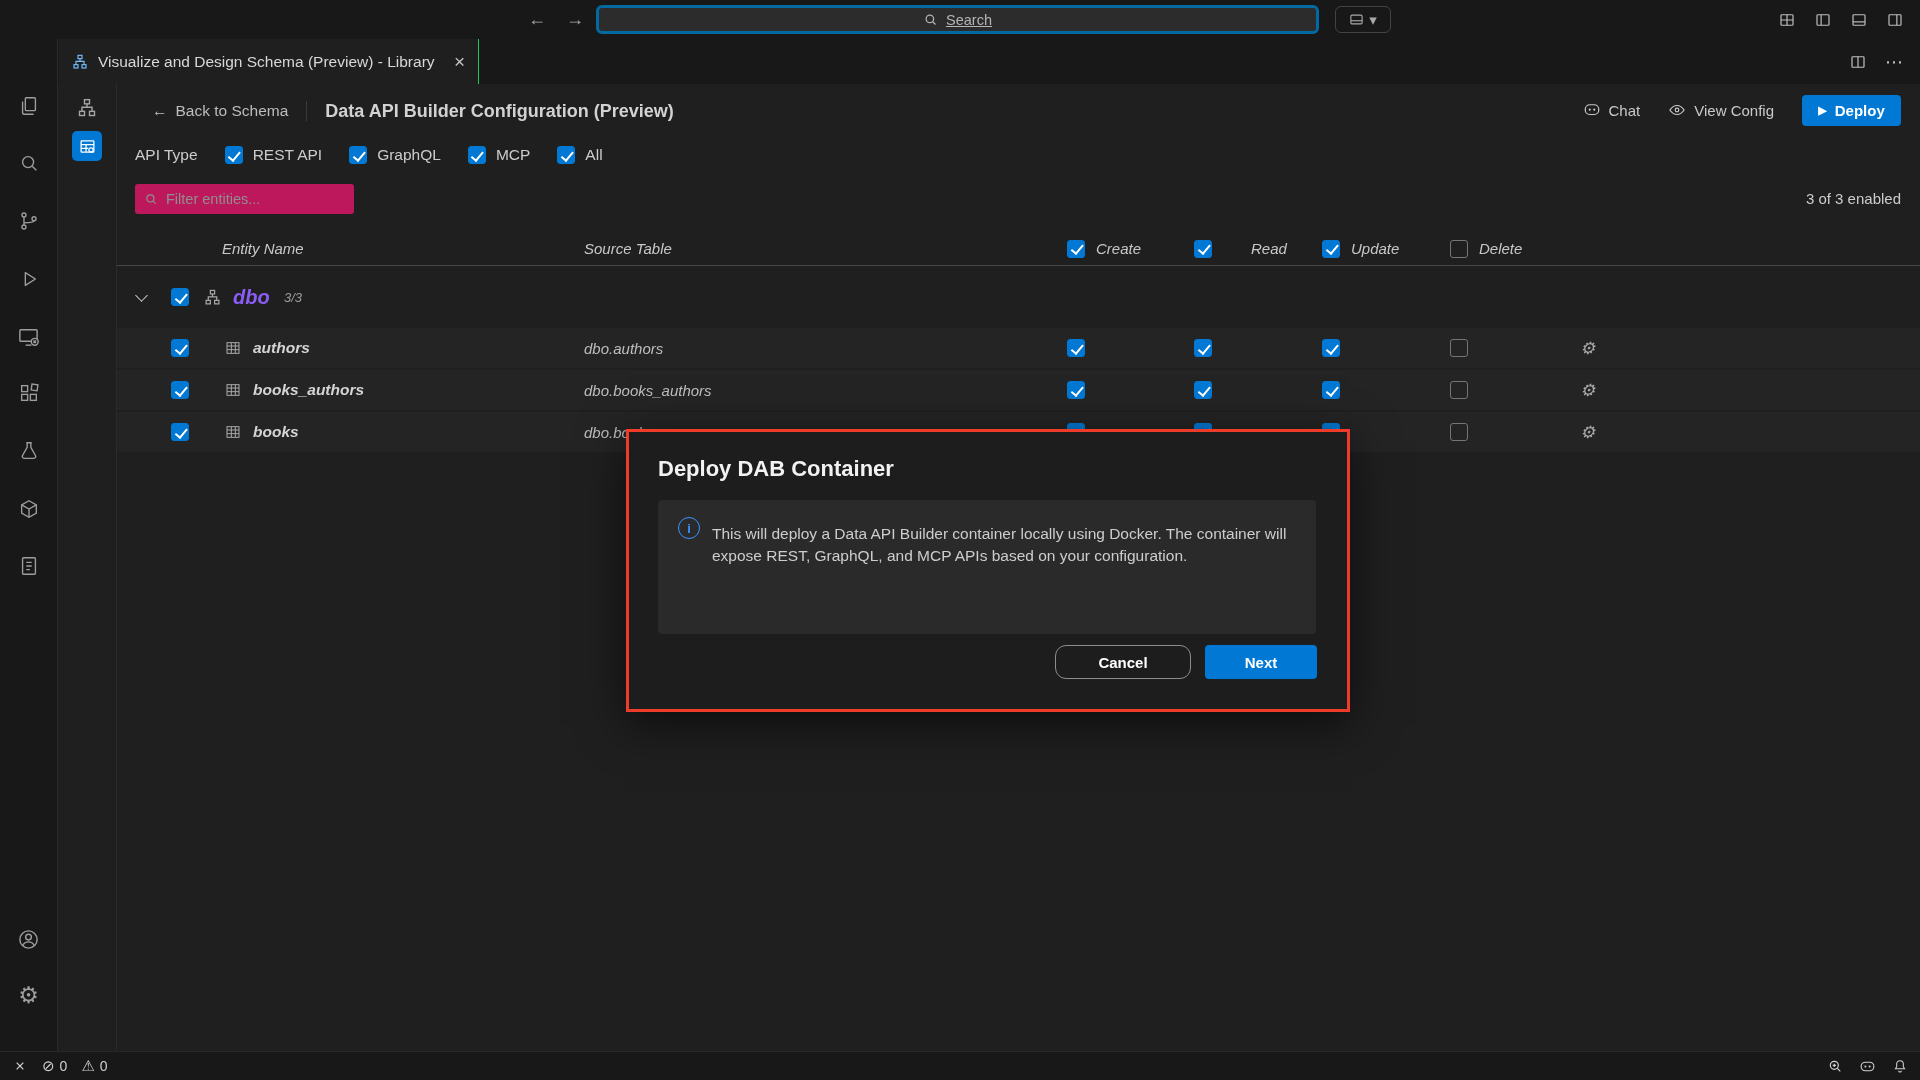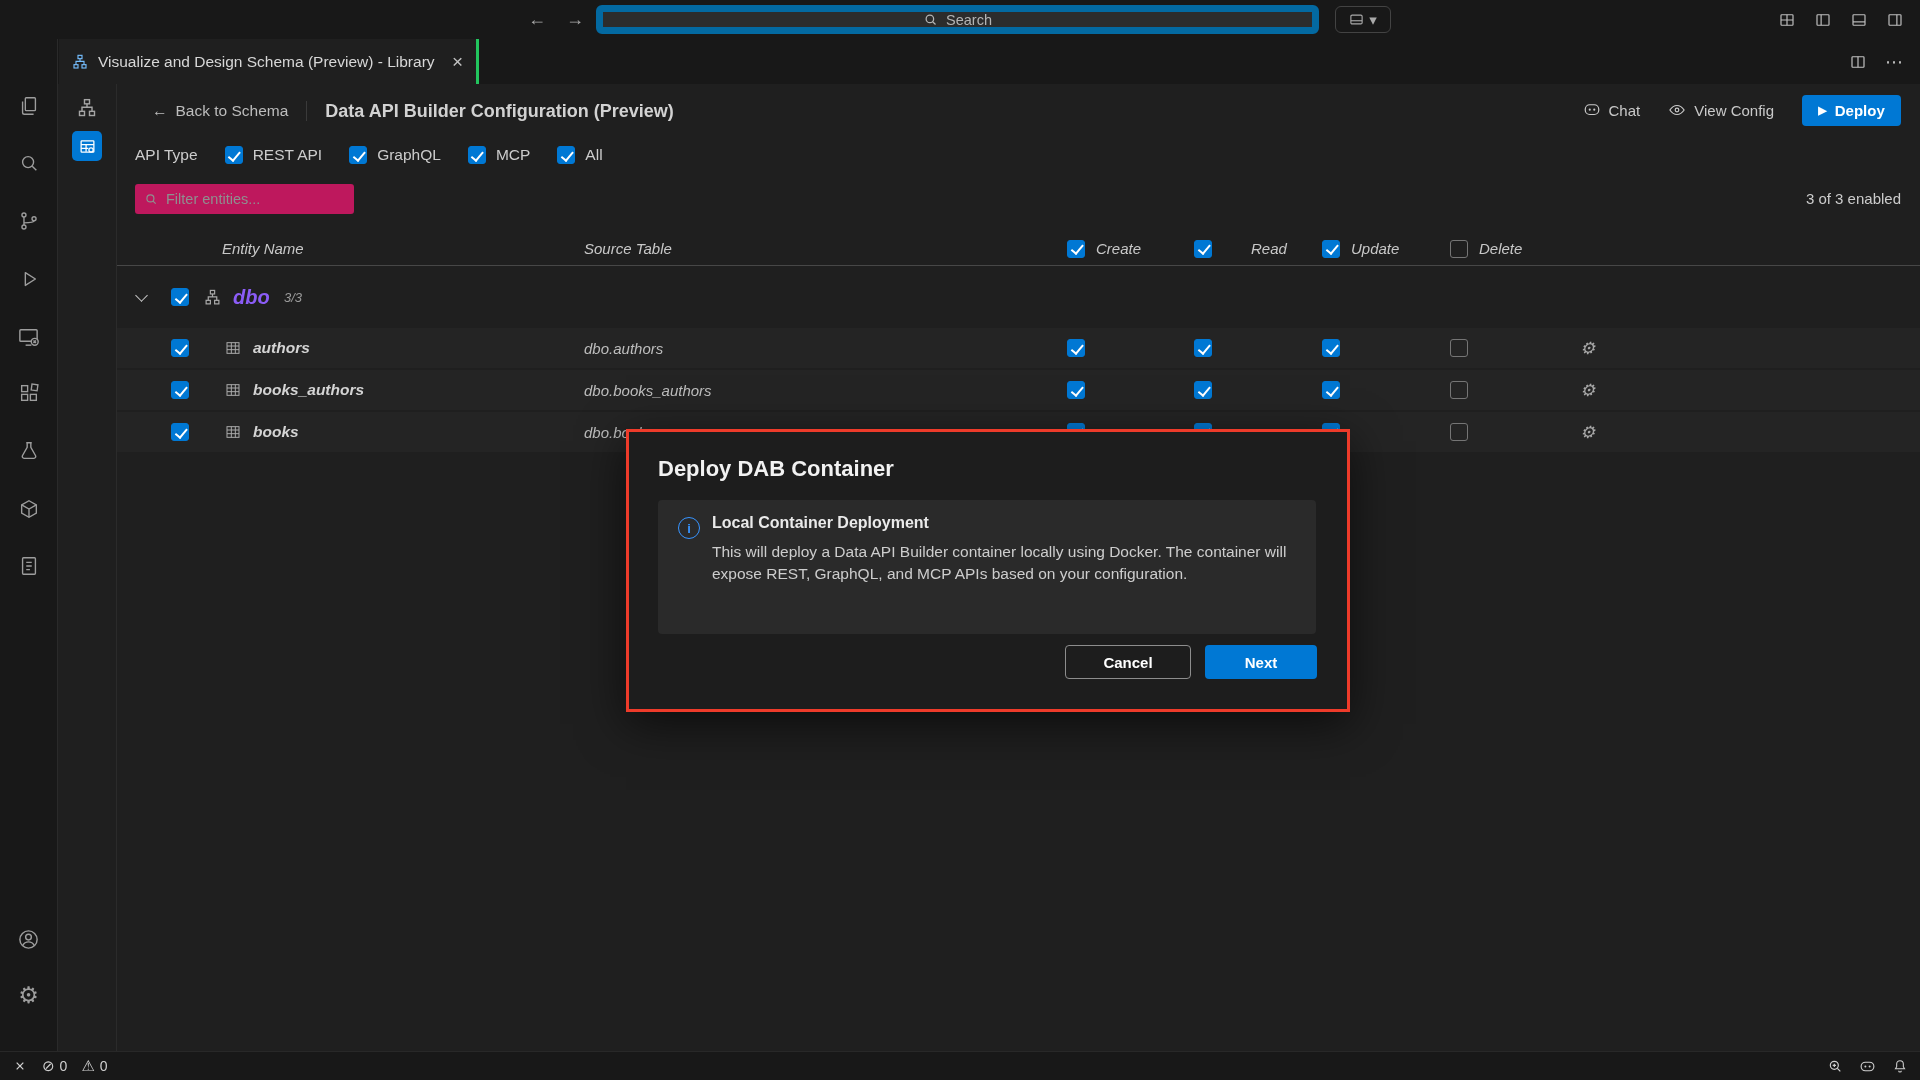--- a/index.html
+++ b/index.html
@@ -19,23 +19,23 @@
     position:absolute; left:0; top:0; width:1920px; height:39px;
     background:var(--titlebar-bg,#181818);
   }
   .nav-arrows {
     position:absolute; left:528px; top:0; height:39px;
     display:flex; align-items:center; gap:20px;
     color:#a9a9a9; font-size:18px;
   }
   .cmd-center {
     position:absolute; left:596px; top:5px; width:723px; height:29px;
-    background:#2c2c2c; border:7px solid #0369a1; border-radius:6px;
+    background:#2c2c2c; border:3px solid #0369a1; border-radius:6px;
     display:flex; align-items:center; justify-content:center; gap:8px;
-    color:#b4b4b4; font-size:14.5px; cursor:pointer;
+    color:#b4b4b4; font-size:14.5px; cursor:pointer;text-decoration:underline;
   }
   .layout-toggle {
     position:absolute; left:1335px; top:6px; height:27px; min-width:56px;
     border:1px solid #434343; border-radius:6px;
     display:flex; align-items:center; justify-content:center; gap:5px;
     color:#a9a9a9; padding:0 8px;
   }
   .titlebar-right {
     position:absolute; right:0; top:0; height:39px;
     display:flex; align-items:center; gap:18px; padding-right:16px;
@@ -44,21 +44,21 @@
 
   
   .tabbar {
     position:absolute; left:58px; top:39px; right:0; height:45px;
     background:var(--titlebar-bg,#181818);
   }
   .tab {
     position:absolute; left:1px; top:0; width:420px; height:45px;
     background:var(--editor-bg,#1f1f1f);
     display:flex; align-items:center; gap:10px; padding:0 13px;
-    border-right:3px solid #22c55e; color:#d7d7d7;
+    border-right:1px solid #22c55e; color:#d7d7d7;
   }
   .tab-title { font-size:15.5px; white-space:nowrap; overflow:hidden; }
   .tab-close { margin-left:auto; font-size:19px; color:#c2c2c2; cursor:pointer; line-height:1; }
   .tabbar-right {
     position:absolute; right:16px; top:0; height:45px;
     display:flex; align-items:center; gap:18px; color:#c2c2c2;
   }
   .more-glyph { font-size:18px; letter-spacing:1px; }
 
   
@@ -207,22 +207,22 @@
   }
   .info-text { position:absolute; left:54px; top:14px; width:586px; }
   .info-title { font-size:16px; font-weight:700; color:#eaeaea; }
   .info-body { margin-top:9px; font-size:15.5px; line-height:1.42; color:#cdcdcd; }
   .info-req { margin-top:10px; font-size:15.5px; color:#cdcdcd; }
   .req-label { font-weight:700; color:#eaeaea; }
   .dialog-buttons {
     position:absolute; right:30px; bottom:30px; display:flex; gap:14px;
   }
   .btn-secondary {
-    width:126px; height:34px; background:transparent; color:#ffffff;
-    border:1px solid #8d8d8d; border-radius:4px;
+    width:136px; height:34px; background:transparent; color:#ffffff;
+    border:1px solid #8d8d8d; border-radius:11px;
     font-family:inherit; font-size:15px; font-weight:700; cursor:pointer;
   }
   .btn-primary {
     width:112px; height:34px; background:var(--accent,#0078d4); color:#ffffff;
     border:none; border-radius:4px;
     font-family:inherit; font-size:15px; font-weight:700; cursor:pointer;
   }
 
   
   .statusbar {
@@ -593,21 +593,20 @@
     </div>
 
   </div>
 </div>
 
 <div class="dialog">
   <div class="dialog-title">Deploy DAB Container</div>
   <div class="info-panel">
     <span class="info-icon">i</span>
     <div class="info-text">
-      <div class="info-title">Local Container Deployment</div>
       <div class="info-body">This will deploy a Data API Builder container locally using Docker. The container will expose REST, GraphQL, and MCP APIs based on your configuration.</div>
     </div>
   </div>
   <div class="dialog-buttons">
     <button class="btn-secondary">Cancel</button>
     <button class="btn-primary">Next</button>
   </div>
 </div>
 
 <div class="statusbar">

